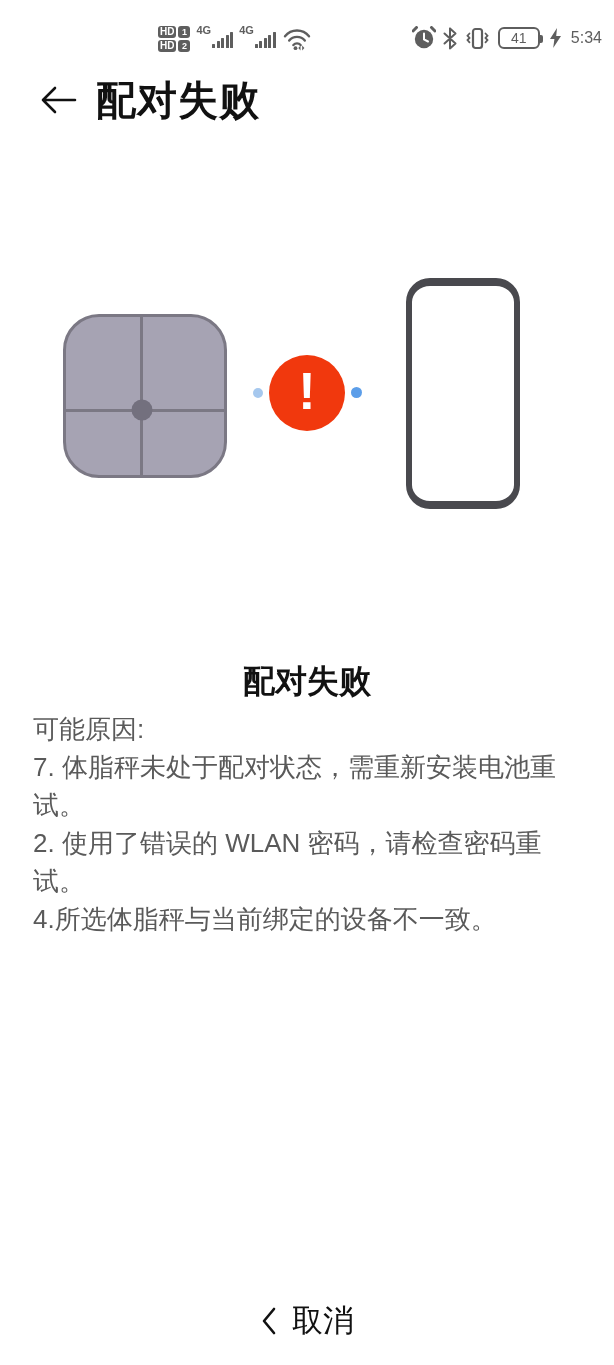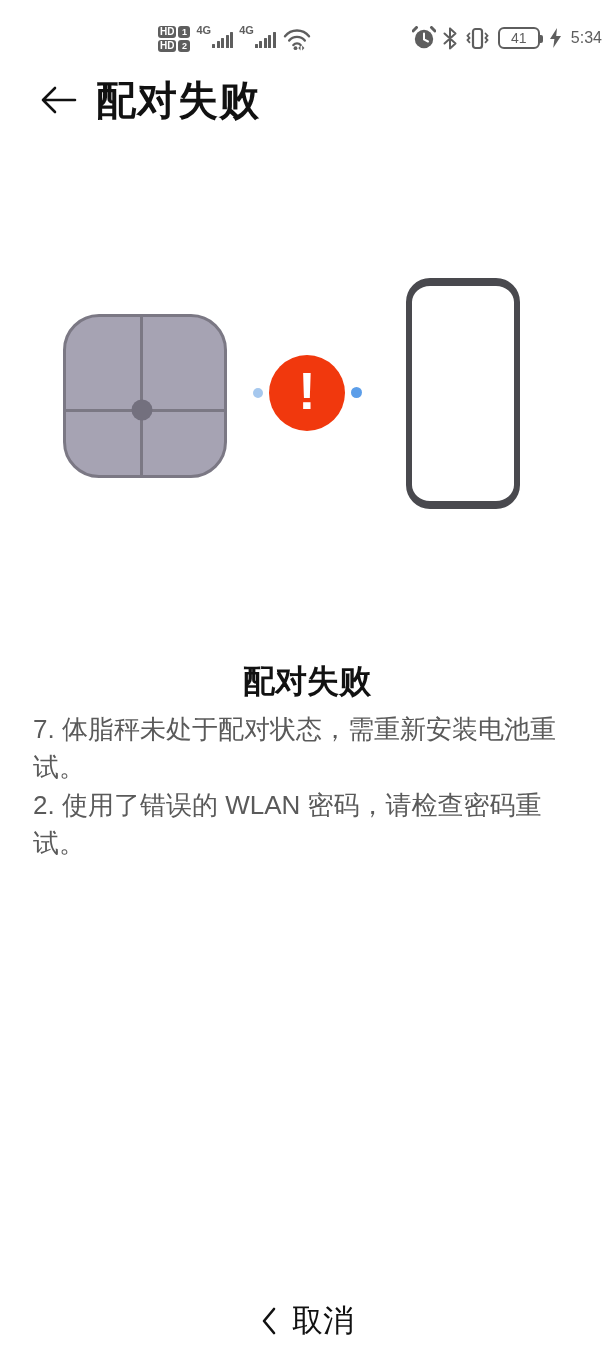--- a/index.html
+++ b/index.html
@@ -173,22 +173,24 @@
     <div class="pair-dot left"></div>
     <div class="error-badge">
       <span>!</span>
     </div>
     <div class="pair-dot right"></div>
     <div class="phone"></div>
   </div>
 
   <div class="section-title">配对失败</div>
   <div class="reasons">
+    <div>可能原因:</div>
     <div>7. 体脂秤未处于配对状态，需重新安装电池重试。</div>
     <div>2. 使用了错误的 WLAN 密码，请检查密码重试。</div>
+    <div>4.所选体脂秤与当前绑定的设备不一致。</div>
   </div>
 
   <div class="footer">
     <div class="foot-btn">
       <span>
         <svg width="17" height="30" viewBox="0 0 17 30">
           <path d="M14,3 L4,15 L14,27" fill="none" stroke="#111" stroke-width="2.6" stroke-linecap="round" stroke-linejoin="round"></path>
         </svg>
       </span>
       <span class="foot-label">取消</span>

